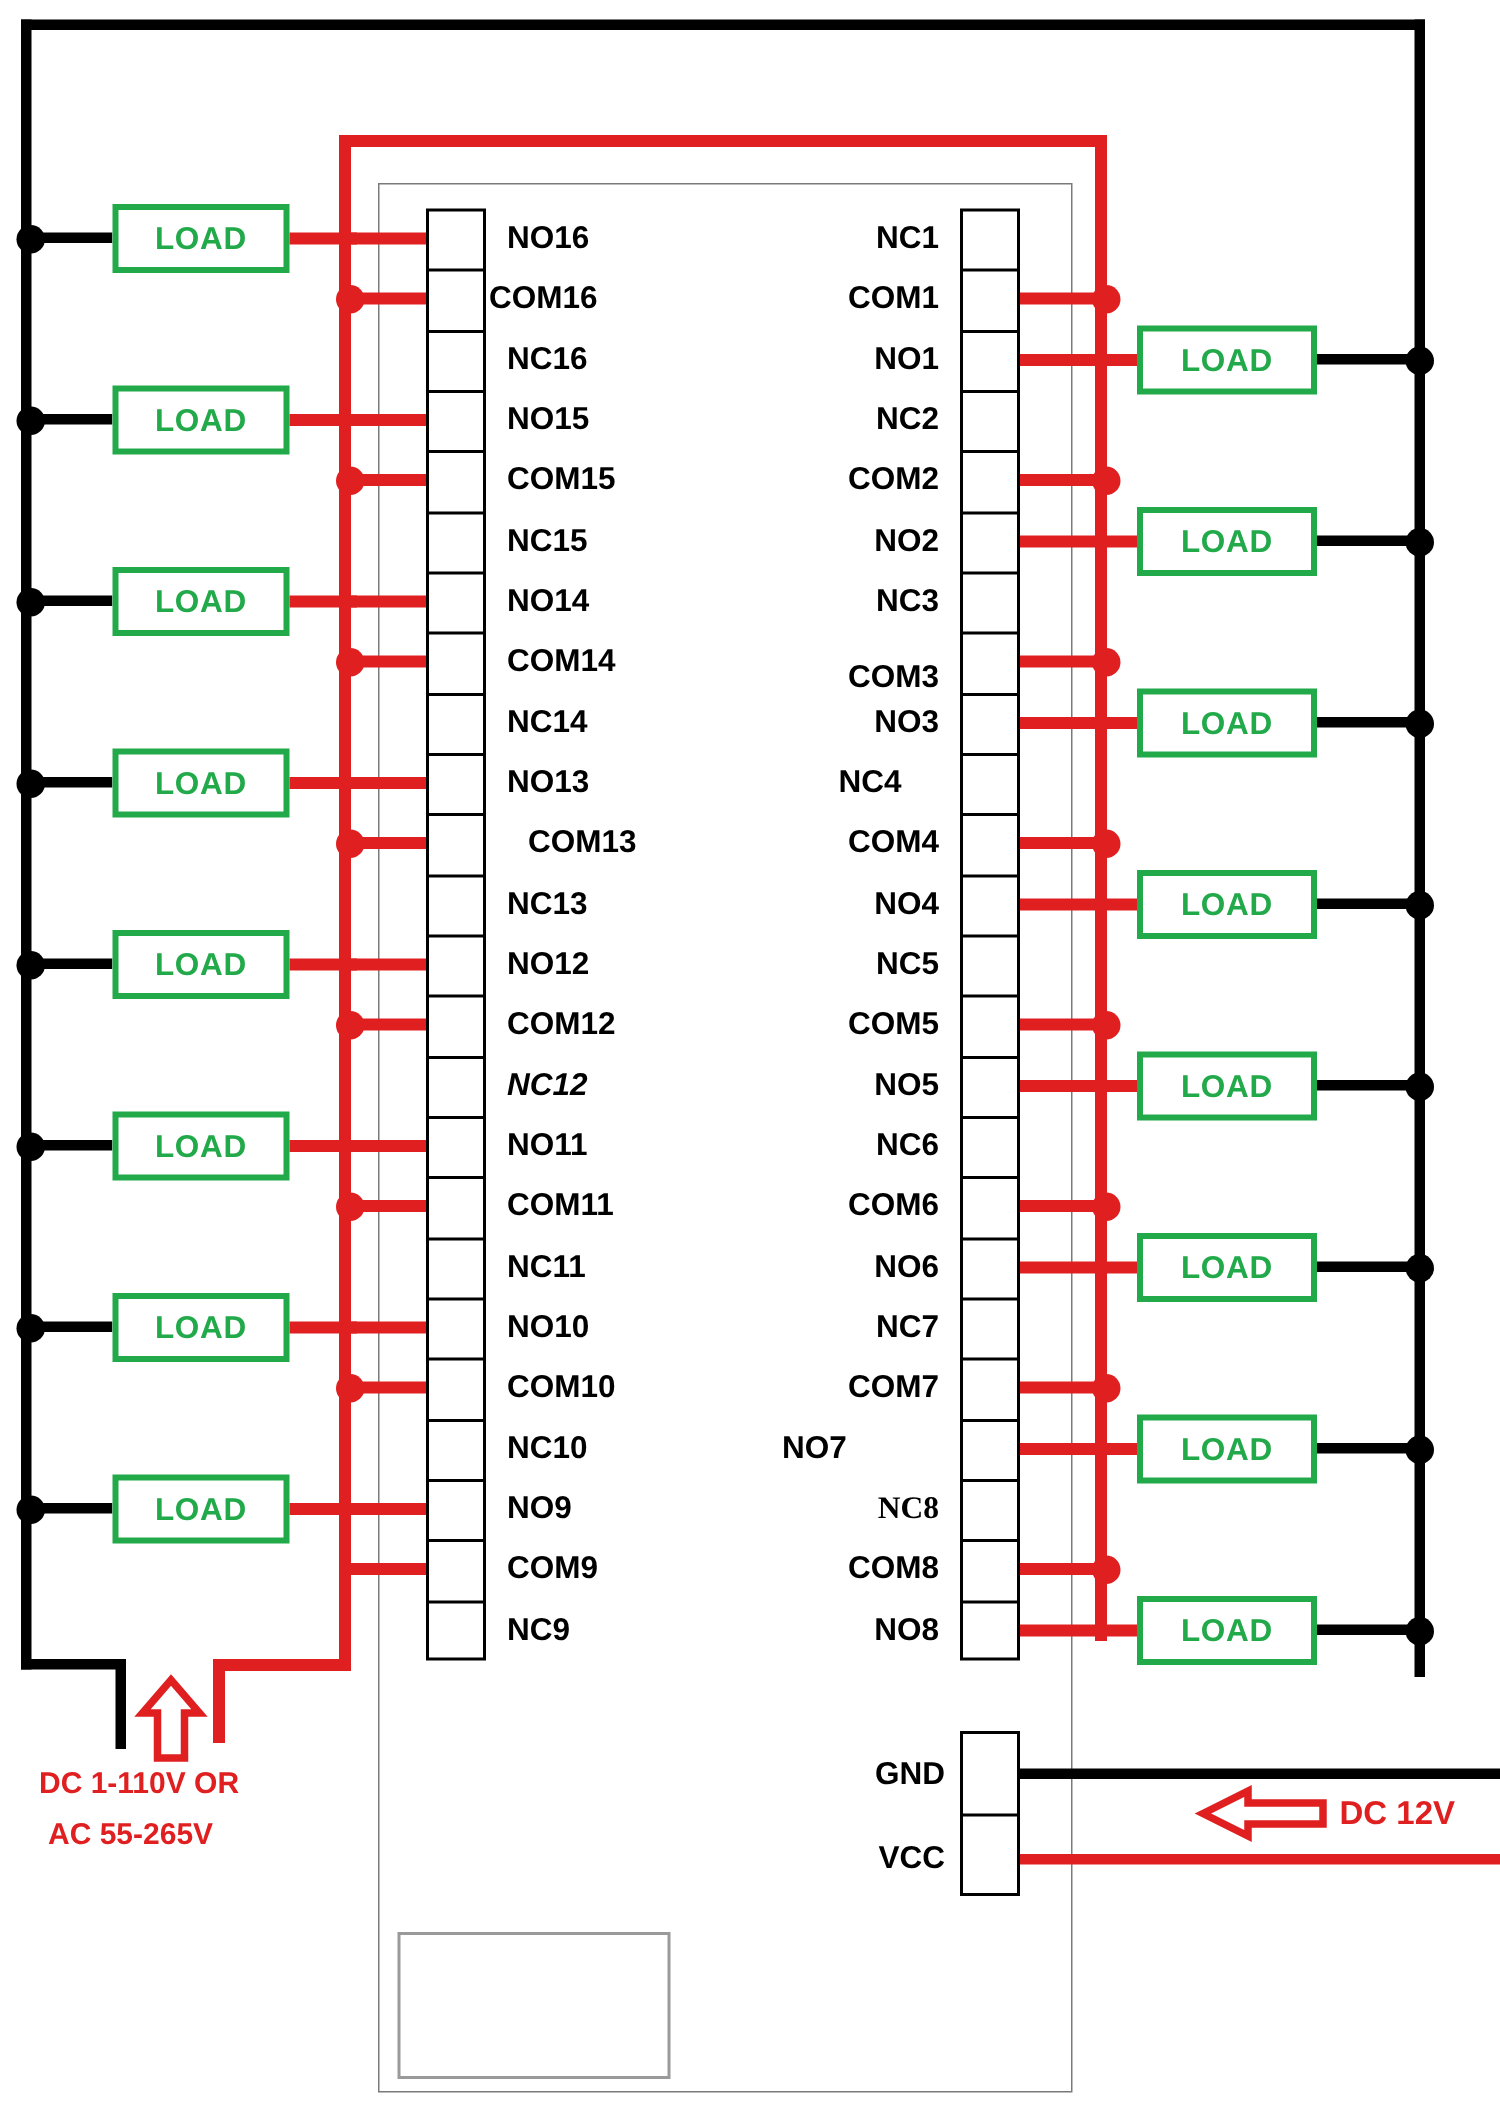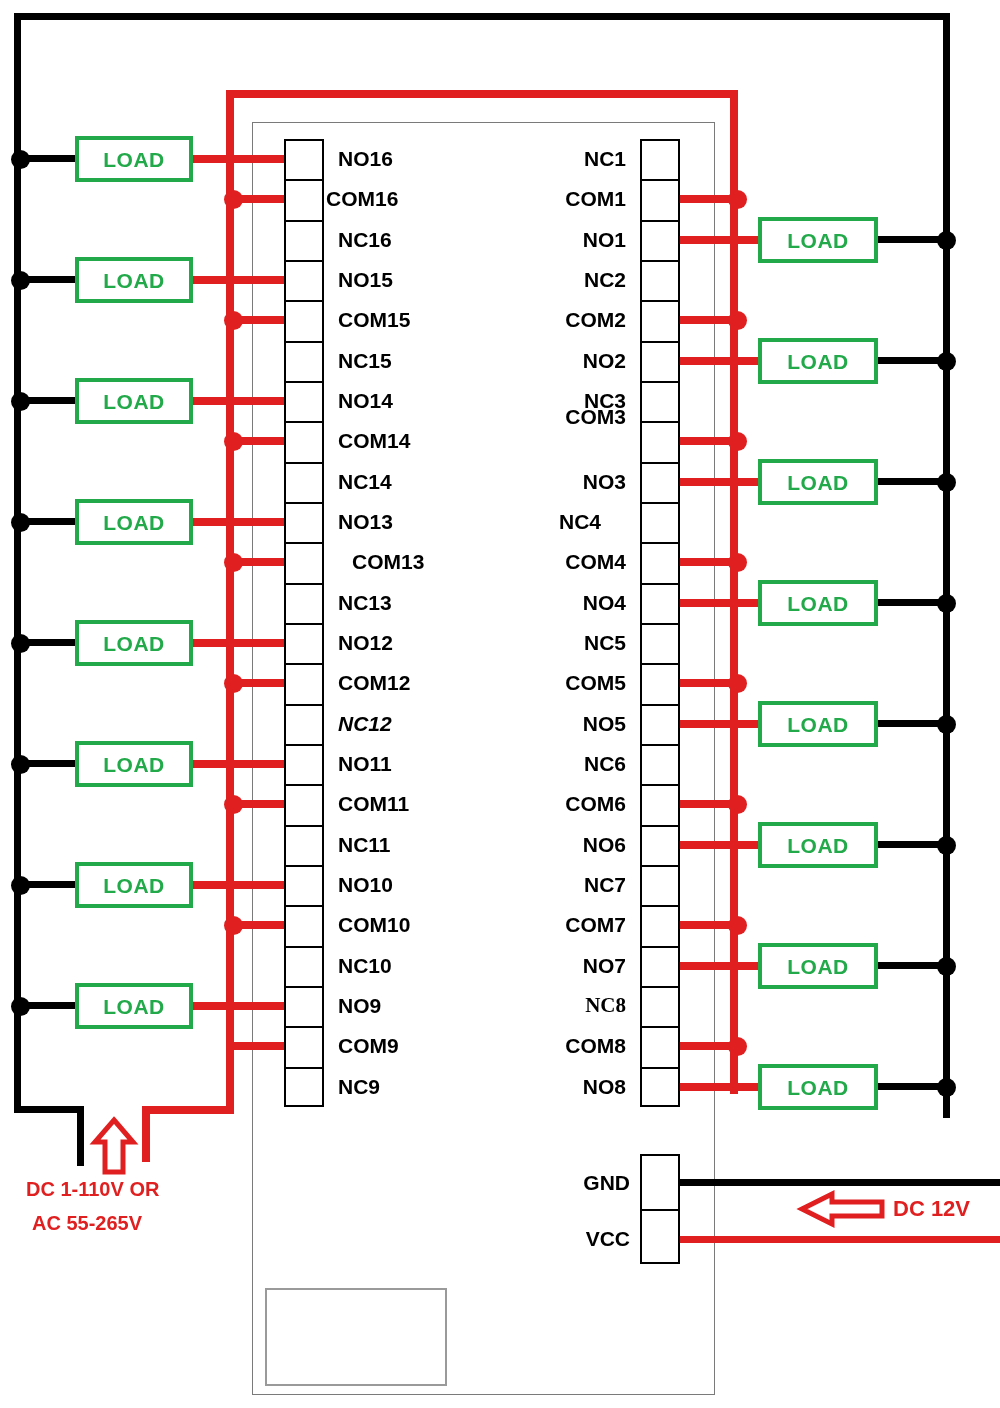--- a/index.html
+++ b/index.html
@@ -255,21 +255,21 @@
       <div class="lab right" style="left:460px;top:188px;width:166px;">COM1</div>
       <div class="w red" style="left:672px;top:195px;width:66px;height:8px;z-index:4;"></div>
       <div class="lab right" style="left:460px;top:229px;width:166px;">NO1</div>
       <div class="w red" style="left:672px;top:236px;width:66px;height:8px;z-index:4;"></div>
       <div class="lab right" style="left:460px;top:269px;width:166px;">NC2</div>
       <div class="lab right" style="left:460px;top:309px;width:166px;">COM2</div>
       <div class="w red" style="left:672px;top:316px;width:66px;height:8px;z-index:4;"></div>
       <div class="lab right" style="left:460px;top:350px;width:166px;">NO2</div>
       <div class="w red" style="left:672px;top:357px;width:66px;height:8px;z-index:4;"></div>
       <div class="lab right" style="left:460px;top:390px;width:166px;">NC3</div>
-      <div class="lab right" style="left:460px;top:406px;width:166px;">COM3</div>
+      <div class="lab right" style="left:460px;top:441px;width:166px;">COM3</div>
       <div class="w red" style="left:672px;top:437px;width:66px;height:8px;z-index:4;"></div>
       <div class="lab right" style="left:460px;top:471px;width:166px;">NO3</div>
       <div class="w red" style="left:672px;top:478px;width:66px;height:8px;z-index:4;"></div>
       <div class="lab right" style="left:435px;top:511px;width:166px;">NC4</div>
       <div class="lab right" style="left:460px;top:551px;width:166px;">COM4</div>
       <div class="w red" style="left:672px;top:558px;width:66px;height:8px;z-index:4;"></div>
       <div class="lab right" style="left:460px;top:592px;width:166px;">NO4</div>
       <div class="w red" style="left:672px;top:599px;width:66px;height:8px;z-index:4;"></div>
       <div class="lab right" style="left:460px;top:632px;width:166px;">NC5</div>
       <div class="lab right" style="left:460px;top:672px;width:166px;">COM5</div>
@@ -277,21 +277,21 @@
       <div class="lab right" style="left:460px;top:713px;width:166px;">NO5</div>
       <div class="w red" style="left:672px;top:720px;width:66px;height:8px;z-index:4;"></div>
       <div class="lab right" style="left:460px;top:753px;width:166px;">NC6</div>
       <div class="lab right" style="left:460px;top:793px;width:166px;">COM6</div>
       <div class="w red" style="left:672px;top:800px;width:66px;height:8px;z-index:4;"></div>
       <div class="lab right" style="left:460px;top:834px;width:166px;">NO6</div>
       <div class="w red" style="left:672px;top:841px;width:66px;height:8px;z-index:4;"></div>
       <div class="lab right" style="left:460px;top:874px;width:166px;text-align:right;">NC7</div>
       <div class="lab right" style="left:460px;top:914px;width:166px;">COM7</div>
       <div class="w red" style="left:672px;top:921px;width:66px;height:8px;z-index:4;"></div>
-      <div class="lab right" style="left:460px;top:955px;width:166px;">NO7</div>
+      <div class="lab right" style="left:460px;top:955px;width:166px;text-align:center;">NO7</div>
       <div class="w red" style="left:672px;top:962px;width:66px;height:8px;z-index:4;"></div>
       <div class="lab right" style="left:460px;top:995px;width:166px;font-family:Liberation Serif, serif;">NC8</div>
       <div class="lab right" style="left:460px;top:1035px;width:166px;">COM8</div>
       <div class="w red" style="left:672px;top:1042px;width:66px;height:8px;z-index:4;"></div>
       <div class="lab right" style="left:460px;top:1076px;width:166px;">NO8</div>
       <div class="w red" style="left:672px;top:1083px;width:66px;height:8px;z-index:4;"></div>
       <div class="w red" style="left:734px;top:236px;width:28px;height:8px;z-index:4;"></div>
       <div class="load" style="left:758px;top:217px;width:120px;height:46px;">
         <span>LOAD</span>
       </div>

